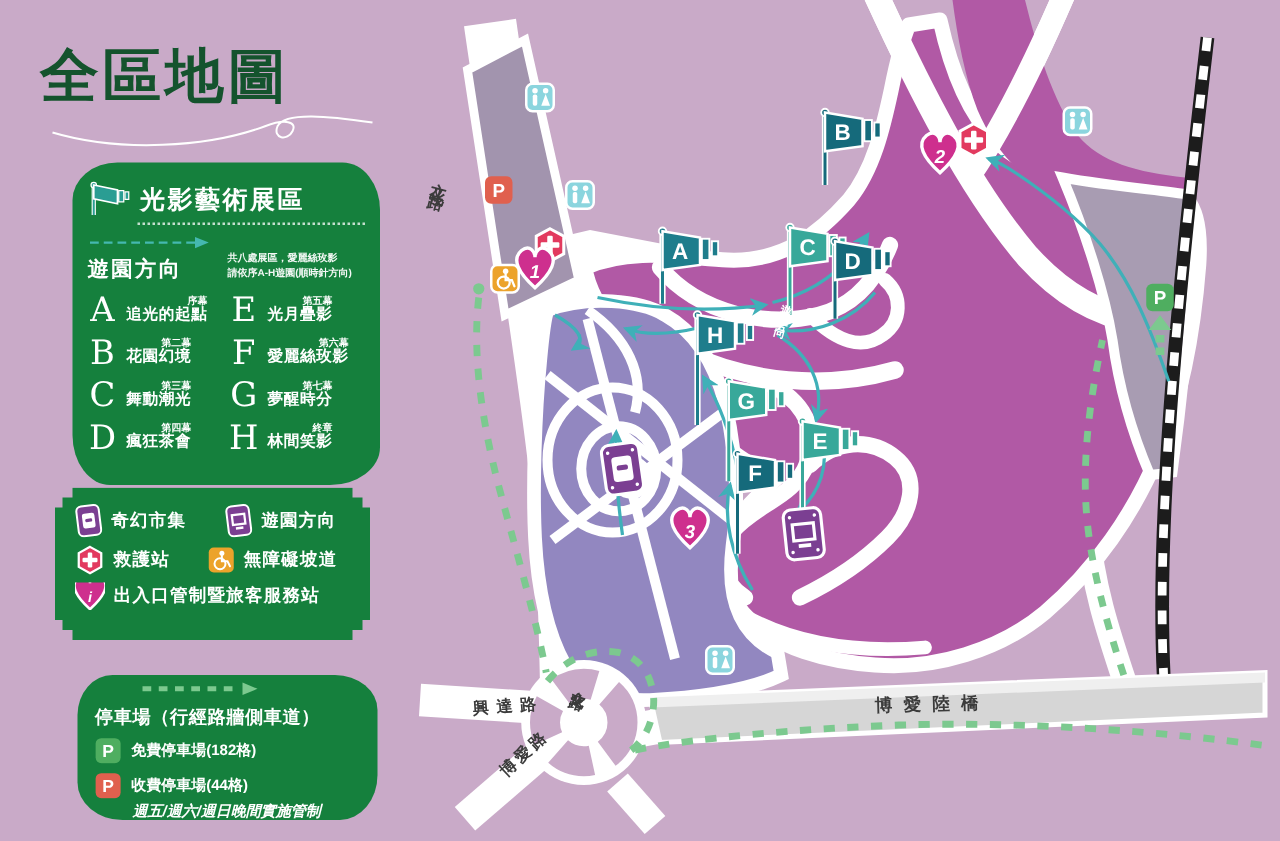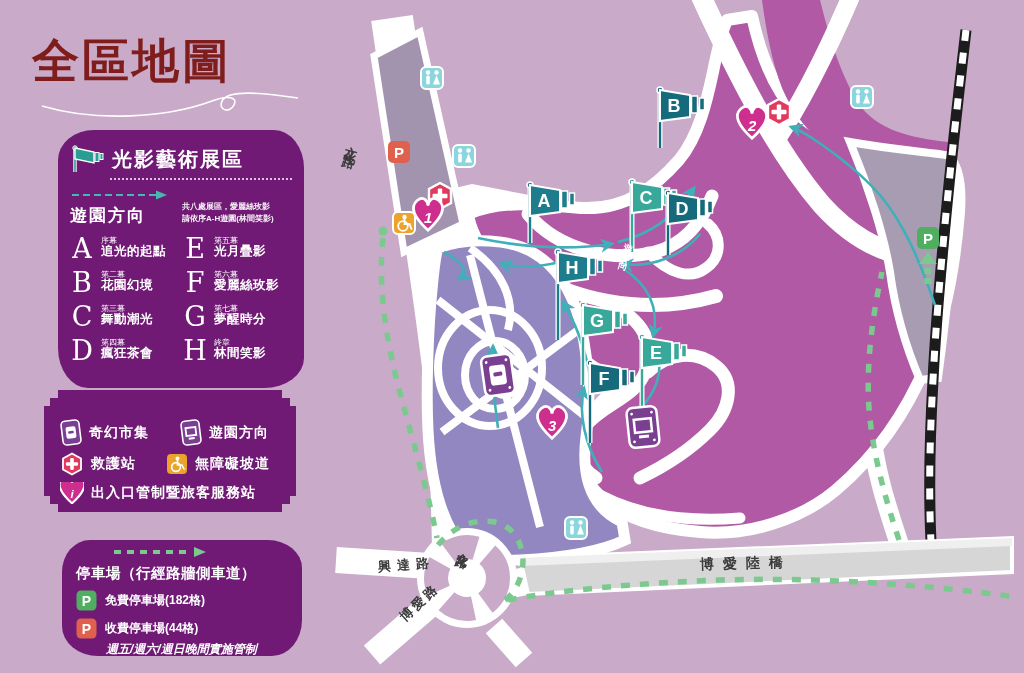--- a/index.html
+++ b/index.html
@@ -1,47 +1,47 @@
 <!DOCTYPE html>
 <html><head>
 <meta charset="utf-8">
 <style>
   html,body{margin:0;padding:0;}
   .stage{position:relative;width:1024px;height:673px;background:#c9aac8;overflow:hidden;
          font-family:"Liberation Sans",sans-serif;}
   svg text{font-family:"Liberation Sans",sans-serif;}
 
   
-  .page-title{position:absolute;left:32px;top:30px;width:290px;color:#7f1d1d;
+  .page-title{position:absolute;left:32px;top:30px;width:290px;color:#14532d;
     font-family:"DejaVu Serif",serif;font-weight:bold;font-size:47px;letter-spacing:3px;}
   .title-swash{position:absolute;left:36px;top:86px;}
 
-  .panel{position:absolute;background:#701a75;color:#fff;}
+  .panel{position:absolute;background:#15803d;color:#fff;}
   .panel-blob1{left:58px;top:130px;width:246px;height:258px;
     border-radius:36px 30px 40px 30px / 30px 38px 30px 40px;padding:14px 12px 10px 12px;box-sizing:border-box;}
-  .panel-legend{left:44px;top:390px;width:252px;height:122px;padding:29px 16px;box-sizing:border-box;
+  .panel-legend{left:44px;top:390px;width:252px;height:122px;padding:13px 16px;box-sizing:border-box;
     clip-path:polygon(0 16px,6px 16px,6px 8px,14px 8px,14px 0,
       calc(100% - 14px) 0,calc(100% - 14px) 8px,calc(100% - 6px) 8px,calc(100% - 6px) 16px,100% 16px,
       100% calc(100% - 16px),calc(100% - 6px) calc(100% - 16px),calc(100% - 6px) calc(100% - 8px),
       calc(100% - 14px) calc(100% - 8px),calc(100% - 14px) 100%,
       14px 100%,14px calc(100% - 8px),6px calc(100% - 8px),6px calc(100% - 16px),0 calc(100% - 16px));}
   .panel-blob3{left:62px;top:540px;width:240px;height:116px;
     border-radius:28px 34px 30px 36px / 32px 28px 36px 30px;padding:4px 14px;box-sizing:border-box;}
 
   .p1-header{display:flex;align-items:center;gap:8px;}
   .p1-header .hd{font-size:20px;font-weight:bold;letter-spacing:2px;}
   .p1-sep{border-bottom:2px dotted rgba(255,255,255,.75);margin:4px 0 6px 40px;}
   .p1-dir{display:flex;gap:8px;align-items:flex-end;}
   .dir-left{width:104px;}
   .dir-label{font-size:17px;font-weight:bold;letter-spacing:2px;}
   .dir-note{font-size:8px;line-height:1.5;font-weight:bold;opacity:.95;padding-bottom:2px;}
   .acts{display:grid;grid-template-columns:1fr 1fr;column-gap:4px;row-gap:7px;margin-top:8px;}
   .act{display:flex;gap:7px;align-items:center;}
   .act .letter{font-family:"DejaVu Serif",serif;font-size:27px;line-height:1;width:24px;text-align:center;}
-  .act .t1{font-size:8px;font-weight:normal;line-height:1.2;}
+  .act .t1{font-size:8px;font-weight:bold;line-height:1.2;text-align:right;}
   .act .t2{font-size:12.5px;font-weight:bold;line-height:1.25;letter-spacing:.5px;font-family:Liberation Mono, monospace;}
 
   .lg-row{display:flex;align-items:center;margin-bottom:6px;}
   .lg-item{display:flex;align-items:center;gap:7px;}
   .lg-label{font-size:14px;font-weight:bold;letter-spacing:1px;}
   .lg-w1{width:120px;}
 
   .p3-title{font-size:14.5px;font-weight:bold;letter-spacing:.5px;margin-top:2px;}
   .p3-row{display:flex;align-items:center;gap:8px;margin-top:7px;}
   .p3-label{font-size:12px;font-weight:bold;}
@@ -374,21 +374,21 @@
     <div class="p1-dir">
       <div class="dir-left">
         <svg width="100" height="11">
           <line x1="2" y1="6" x2="86" y2="6" stroke="#45b8b0" stroke-width="1.8" stroke-dasharray="7 4"></line>
           <polygon points="86,1.5 97,6 86,10.5" fill="#45b8b0"></polygon>
         </svg>
         <div class="dir-label">遊園方向</div>
       </div>
       <div class="dir-note">
         <div>共八處展區，愛麗絲玫影</div>
-        <div>請依序A-H遊園(林間笑影)</div>
+        <div>請依序A-H遊園(順時針方向)</div>
       </div>
     </div>
     <div class="acts">
       <div class="act">
         <span class="letter">A</span>
         <span>
             <div class="t1">序幕</div>
               <div class="t2">追光的起點</div>
           </span>
       </div>

